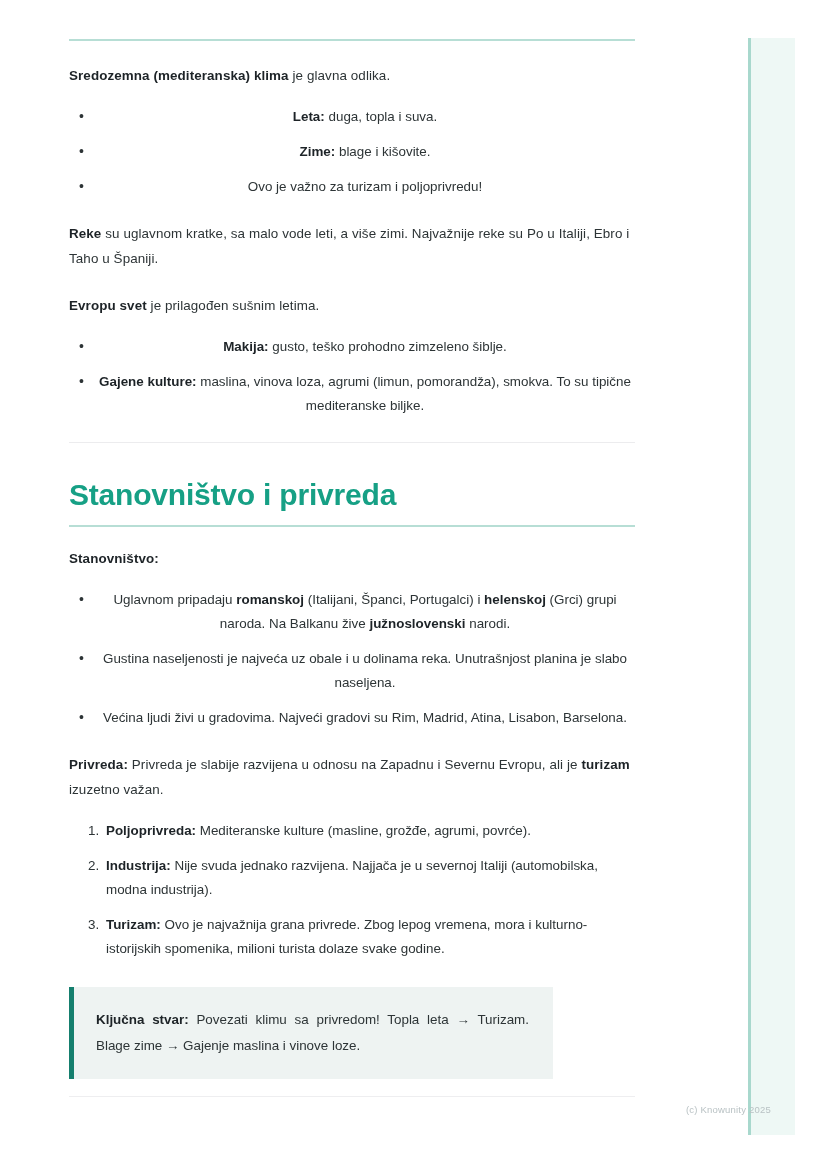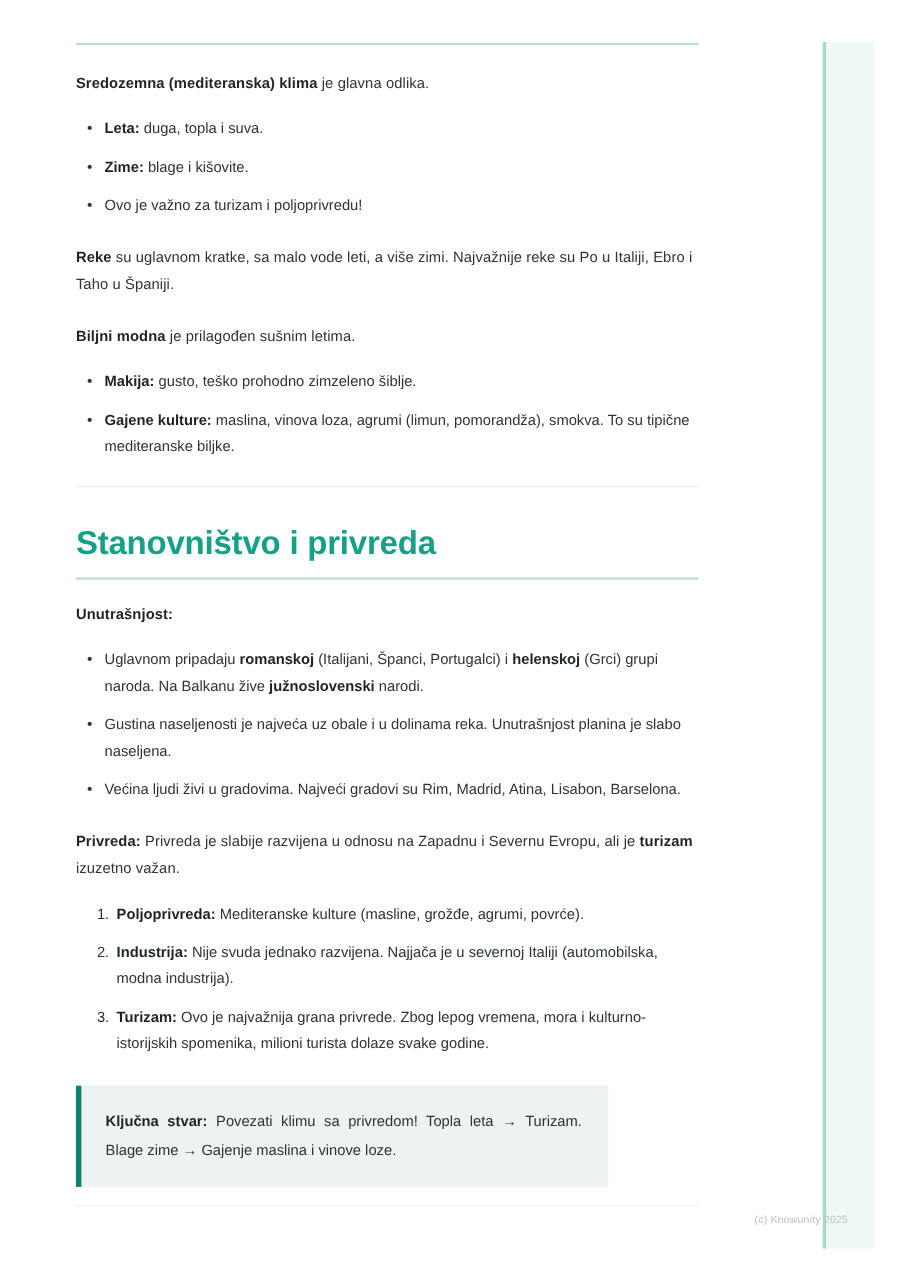--- a/index.html
+++ b/index.html
@@ -72,21 +72,21 @@
   .block-gap-md { height: 17px; }
 
   
   ul.bullets, ol.numbers {
     margin: 0;
     padding: 0 0 0 26px;
     font-size: 13.4px;
     line-height: 24px;
     color: #2d3436;
   }
-  ul.bullets { list-style: none; }
+  ul.bullets { list-style: none; text-align: center; }
   ul.bullets > li {
     position: relative;
     margin: 0 0 11px 0;
     padding-left: 0;
   }
   ul.bullets > li:last-child { margin-bottom: 0; }
   ul.bullets > li::before {
     content: "\2022";
     position: absolute;
     left: -16px;
@@ -179,21 +179,21 @@
       <li><b>Zime:</b><span> blage i kišovite.</span></li>
       <li><span>Ovo je važno za turizam i poljoprivredu!</span></li>
     </ul>
 
     <div class="block-gap-lg"></div>
 
     <p class="para"><b>Reke</b><span> su uglavnom kratke, sa malo vode leti, a više zimi. Najvažnije reke su Po u Italiji, Ebro i Taho u Španiji.</span></p>
 
     <div class="block-gap-lg"></div>
 
-    <p class="para"><b>Biljni modna</b><span> je prilagođen sušnim letima.</span></p>
+    <p class="para"><b>Evropu svet</b><span> je prilagođen sušnim letima.</span></p>
 
     <div class="block-gap-md"></div>
 
     <ul class="bullets">
       <li><b>Makija:</b><span> gusto, teško prohodno zimzeleno šiblje.</span></li>
       <li><b>Gajene kulture:</b><span> maslina, vinova loza, agrumi (limun, pomorandža), smokva. To su tipične mediteranske biljke.</span></li>
     </ul>
 
     <div style="height:24px"></div>
 
@@ -202,21 +202,21 @@
     <div style="height:37px"></div>
 
     <h2 class="section-title">Stanovništvo i privreda</h2>
 
     <div style="height:15px"></div>
 
     <hr class="rule rule-teal">
 
     <div style="height:19px"></div>
 
-    <p class="para"><b>Unutrašnjost:</b></p>
+    <p class="para"><b>Stanovništvo:</b></p>
 
     <div class="block-gap-md"></div>
 
     <ul class="bullets">
       <li><span>Uglavnom pripadaju </span><b>romanskoj</b><span> (Italijani, Španci, Portugalci) i </span><b>helenskoj</b><span> (Grci) grupi naroda. Na Balkanu žive </span><b>južnoslovenski</b><span> narodi.</span></li>
       <li><span>Gustina naseljenosti je najveća uz obale i u dolinama reka. Unutrašnjost planina je slabo naseljena.</span></li>
       <li><span>Većina ljudi živi u gradovima. Najveći gradovi su Rim, Madrid, Atina, Lisabon, Barselona.</span></li>
     </ul>
 
     <div class="block-gap-lg"></div>

